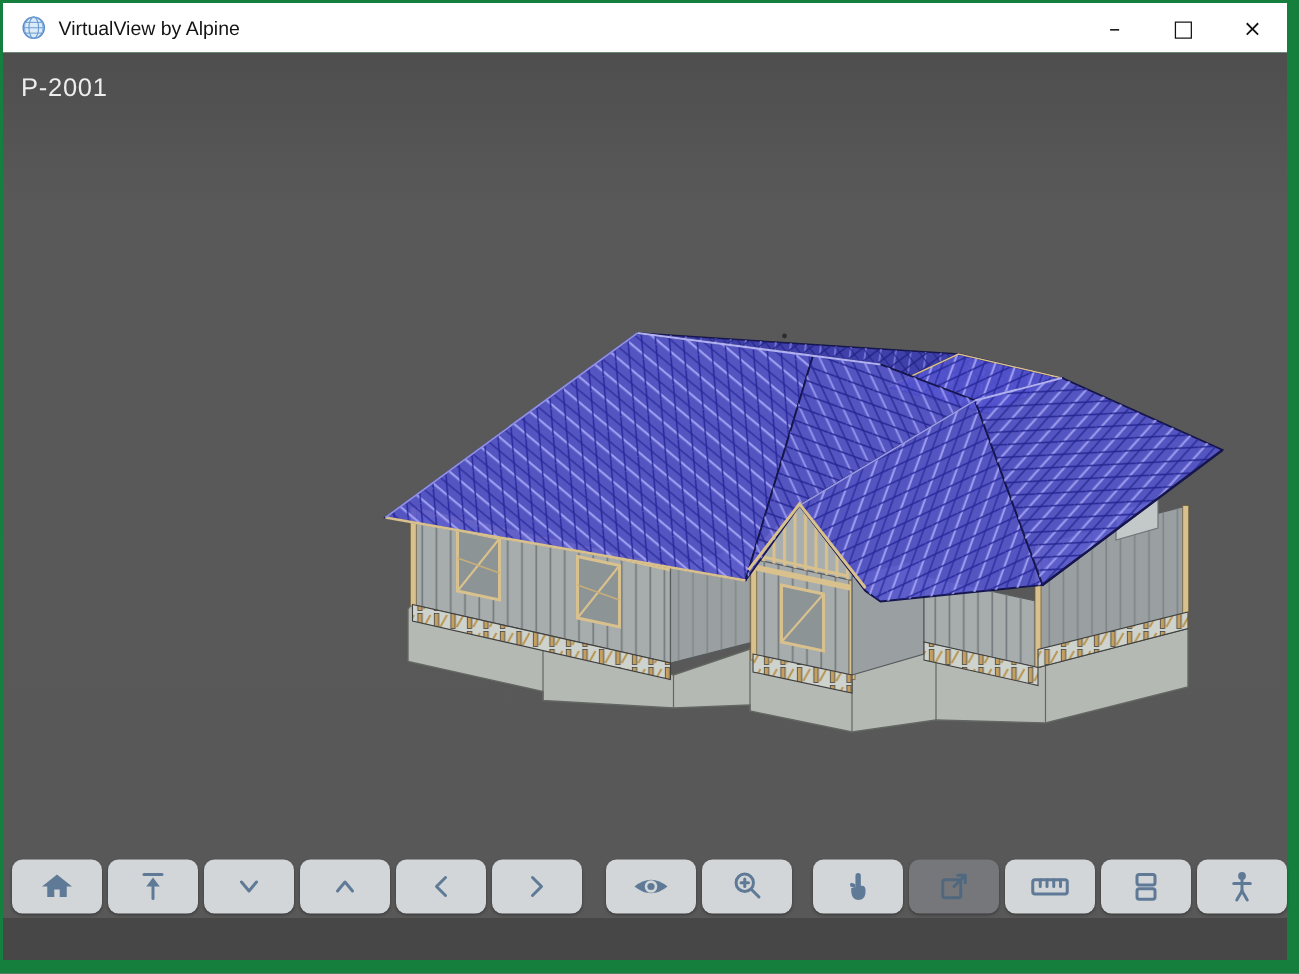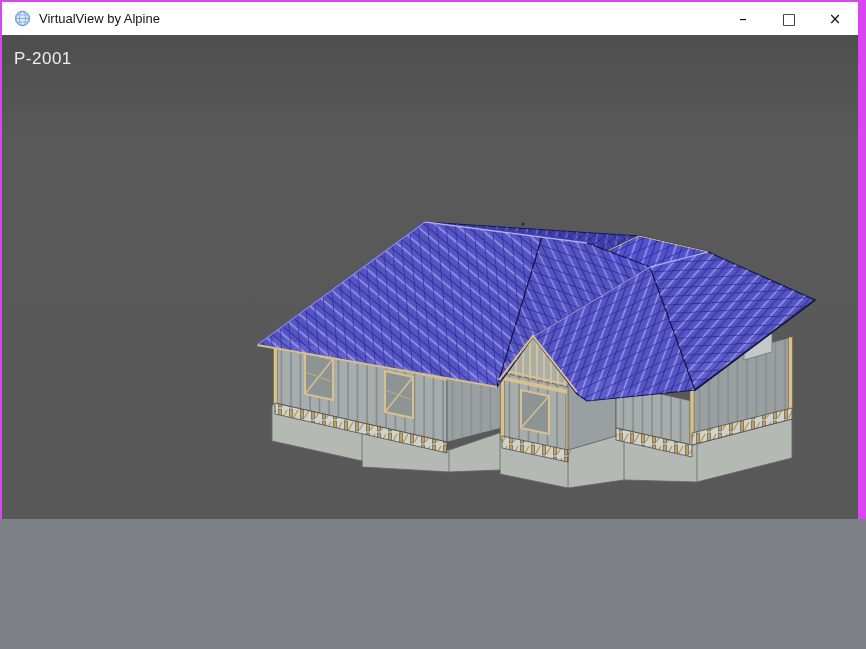--- a/index.html
+++ b/index.html
@@ -1,16 +1,16 @@
 <!DOCTYPE html>
 <html style="--btn-bg: #d3d6d8; --btn-active-bg: #75777a; --icon-color: #5f7a97; --canvas-bg: #585858; --wall: #a7acac; --wall-shade: #9aa0a1; --wood: #d9c18e; --roof-blue: #5454cf; --roof-line: #26269a; --roof-light: #9b9bef; --foundation: #b5b9b3; --titlebar-bg: #ffffff; --frame-edge: #7d8187;"><head>
 <meta charset="utf-8">
 <style>
   html,body{margin:0;padding:0;background:#7d8187;font-family:"Liberation Sans","DejaVu Sans",sans-serif;}
-  #window{position:relative;width:866px;height:519px;background:#d946ef;overflow:hidden;}
+  #window{position:relative;width:866px;height:649px;background:#15803d;overflow:hidden;}
   
   #titlebar{position:absolute;left:2px;top:2px;width:856px;height:33px;background:#ffffff;
     display:flex;align-items:center;box-sizing:border-box;}
   #titlebar .app-title{font-size:13px;color:#141414;margin-left:8px;}
   #globe{margin-left:12px;width:17px;height:17px;flex:0 0 auto;}
   #wincontrols{position:absolute;right:0;top:0;height:33px;display:flex;}
   .winbtn{width:46px;height:33px;display:flex;align-items:center;justify-content:center;
     font-size:15px;color:#111;cursor:default;font-family:"DejaVu Sans",sans-serif;}
   
   #canvas{position:absolute;left:2px;top:35px;width:856px;height:577px;

